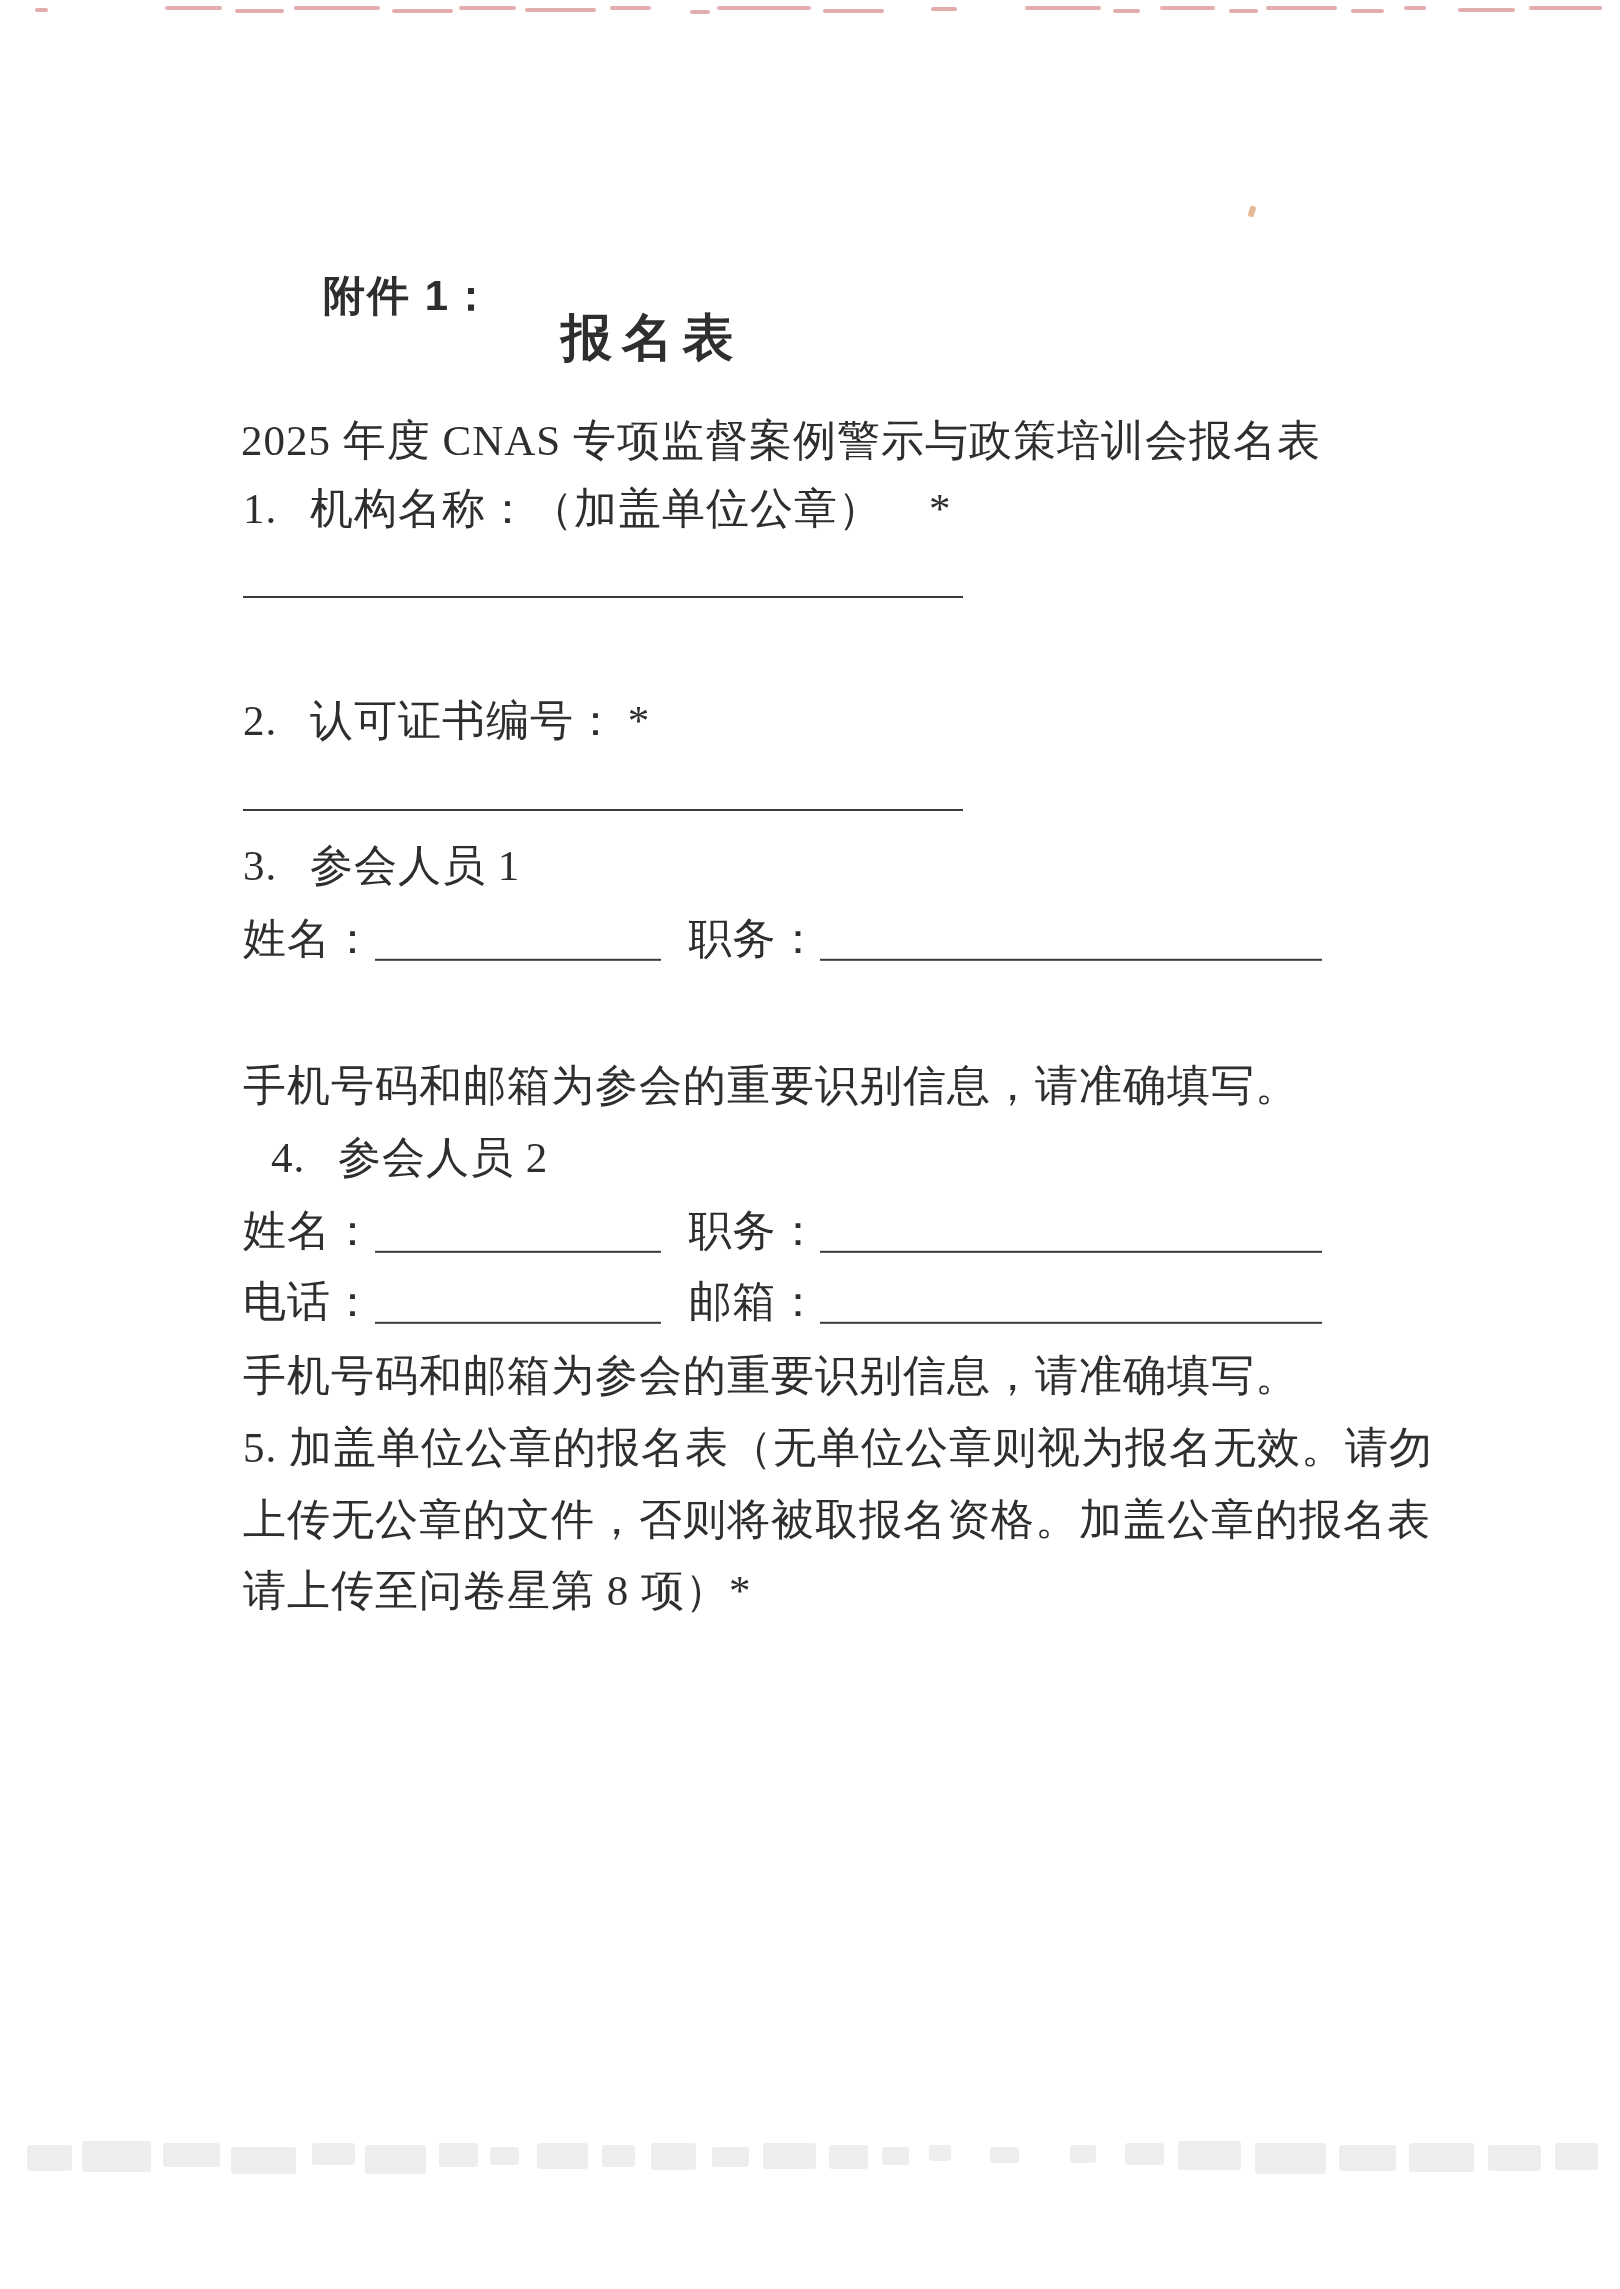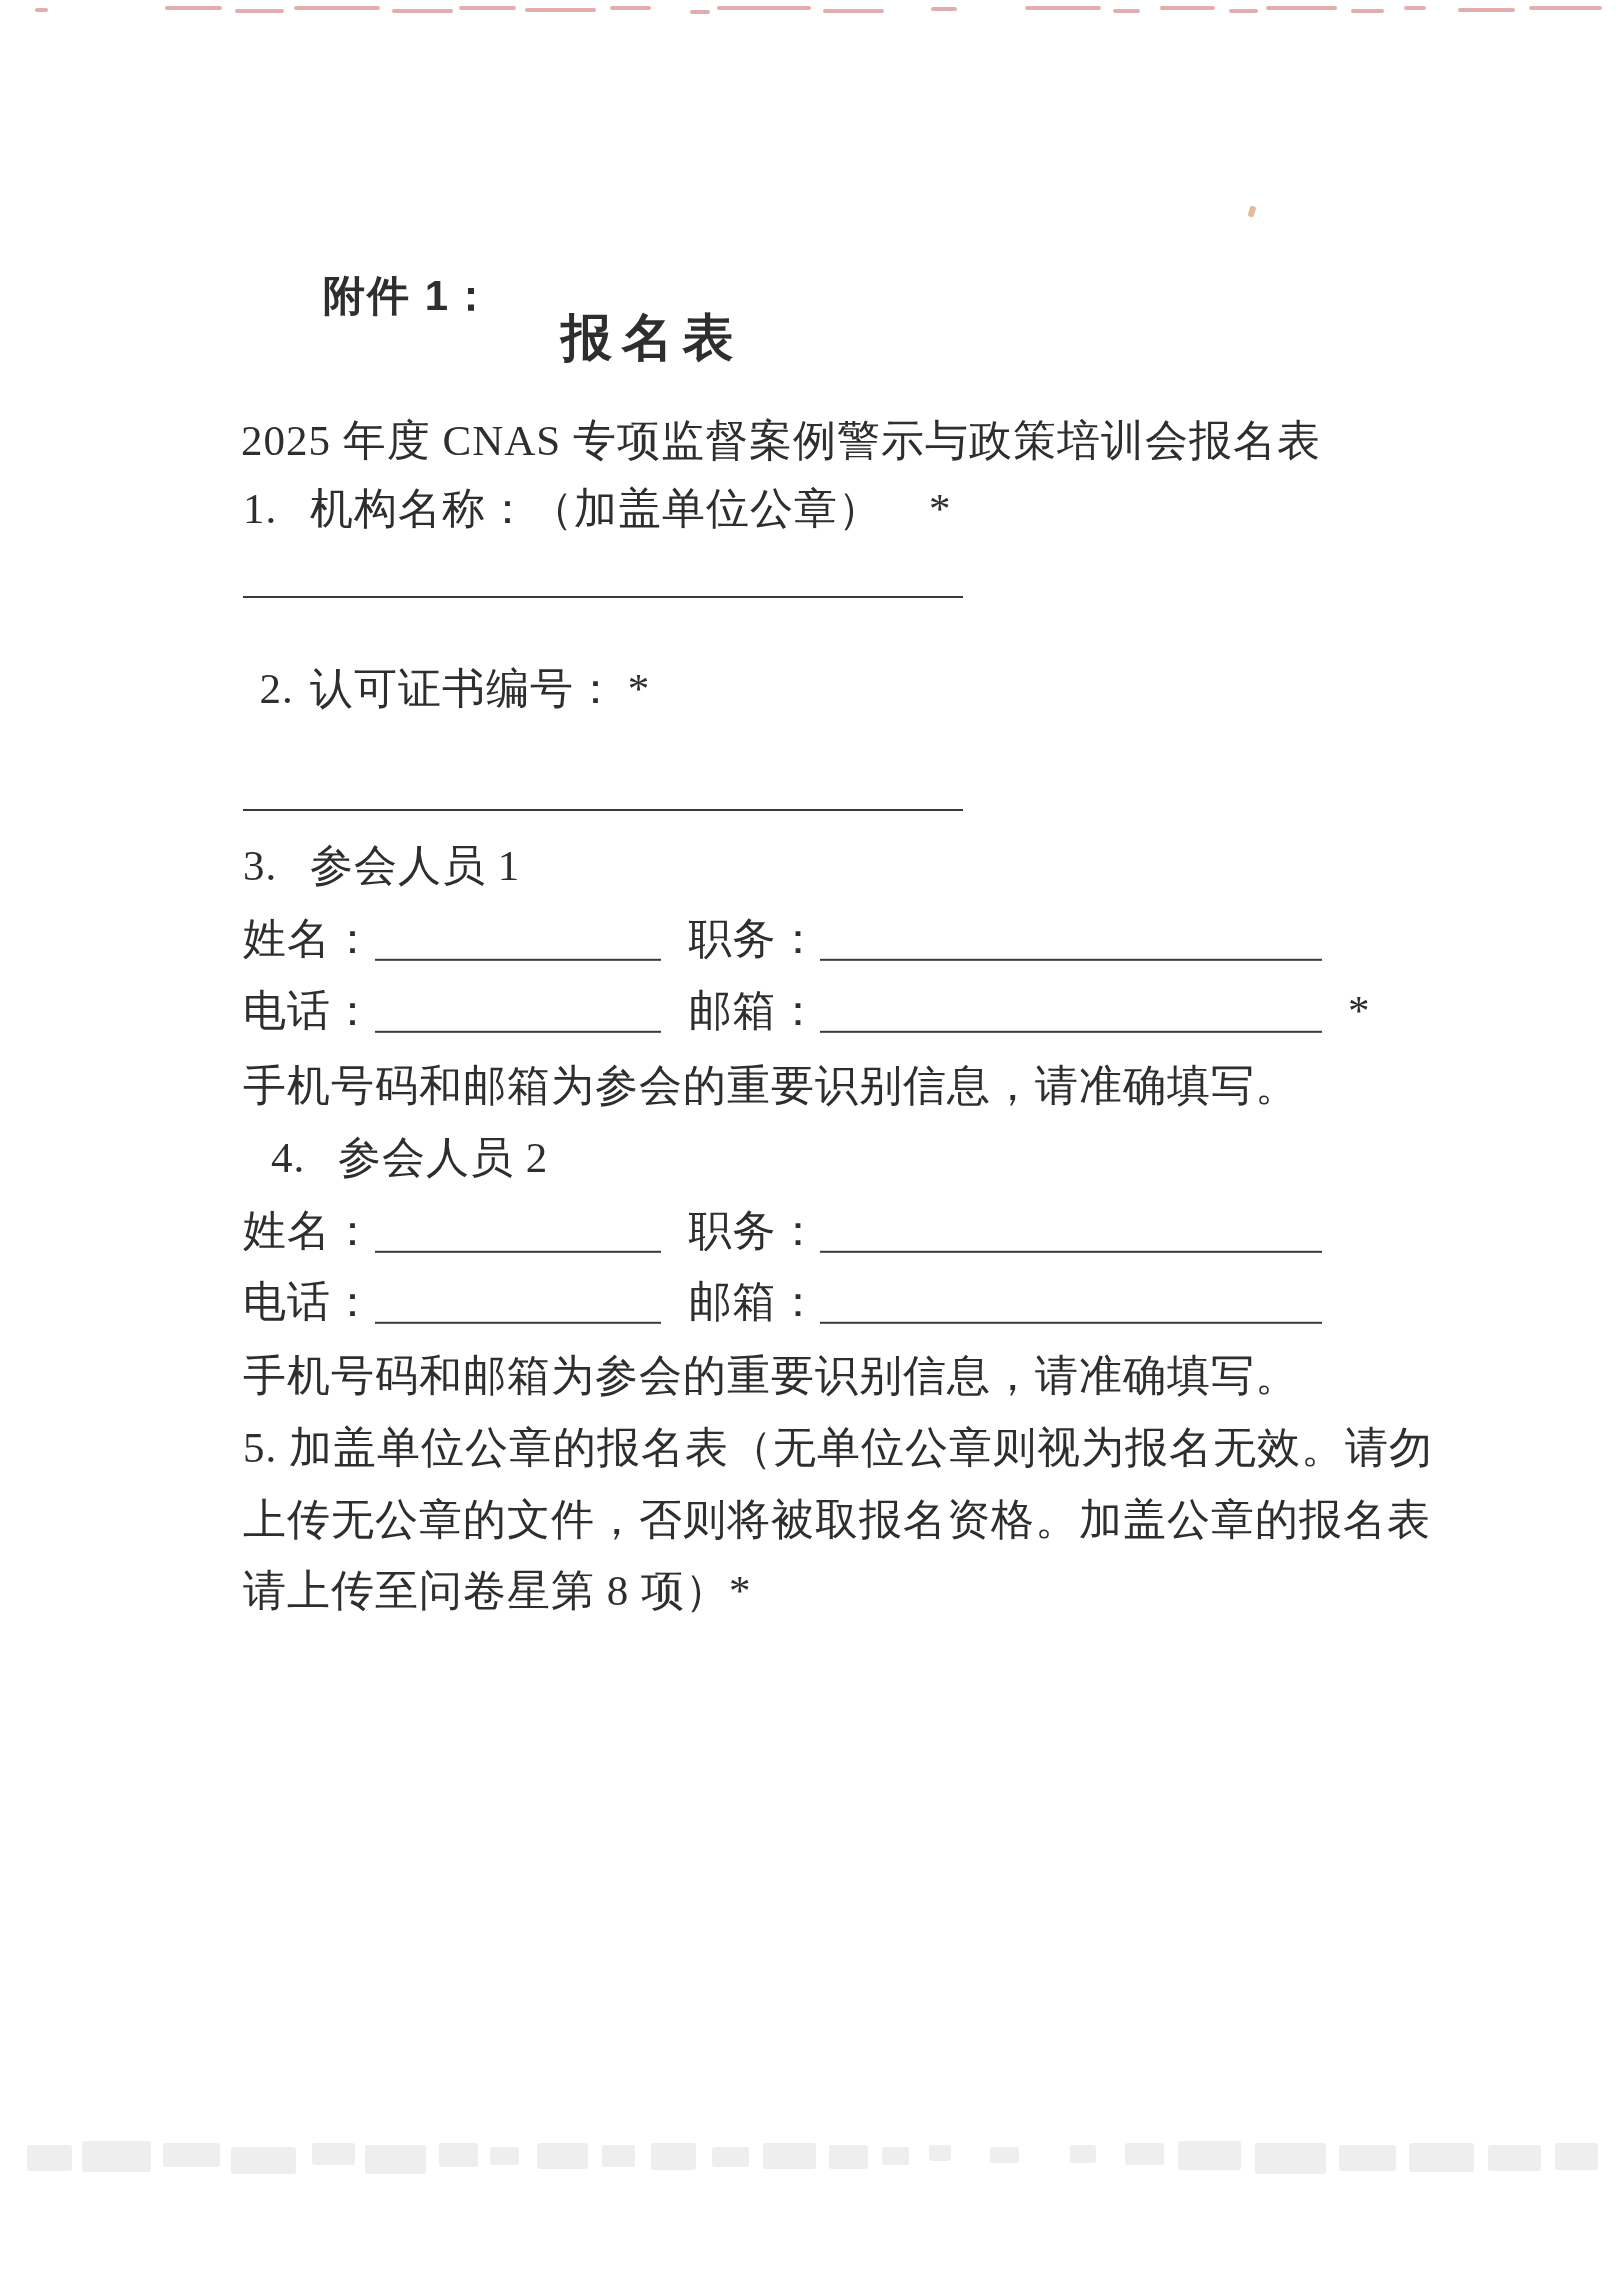--- a/index.html
+++ b/index.html
@@ -90,36 +90,33 @@
 
   <div class="line doc-title" style="left:561px;top:309px;">报名表</div>
 
   <div class="line" style="left:241px;top:416px;">2025 年度 CNAS 专项监督案例警示与政策培训会报名表</div>
 
   <div class="line" style="left:243px;top:484px;">
     <span class="num">1.</span><span>机构名称：（加盖单位公章）</span><span class="star1">*</span>
   </div>
   <div class="rule" style="left:243px;top:596px;"></div>
 
-  <div class="line" style="left:243px;top:664px;text-align:center;">
+  <div class="line" style="left:243px;top:696px;">
     <span class="num">2.</span><span>认可证书编号：</span><span class="star2">*</span>
   </div>
   <div class="rule" style="left:243px;top:809px;"></div>
 
   <div class="line" style="left:243px;top:841px;">
     <span class="num">3.</span><span>参会人员 1</span>
   </div>
 
   <div class="line" style="left:243px;top:914px;">
     <span>姓名：</span><span class="blank short"></span><span class="gap">职务：</span><span class="blank long"></span>
   </div>
 
-  <div class="line" style="left:243px;top:986px;">
-    <span>电话：</span><span class="blank short"></span><span class="gap">邮箱：</span><span class="blank long"></span><span class="star3">*</span>
-  </div>
 
   <div class="line" style="left:243px;top:1061px;">手机号码和邮箱为参会的重要识别信息，请准确填写。</div>
 
   <div class="line" style="left:243px;top:1133px;margin-left:28px;">
     <span class="num">4.</span><span>参会人员 2</span>
   </div>
 
   <div class="line" style="left:243px;top:1206px;">
     <span>姓名：</span><span class="blank short"></span><span class="gap">职务：</span><span class="blank long"></span>
   </div>

